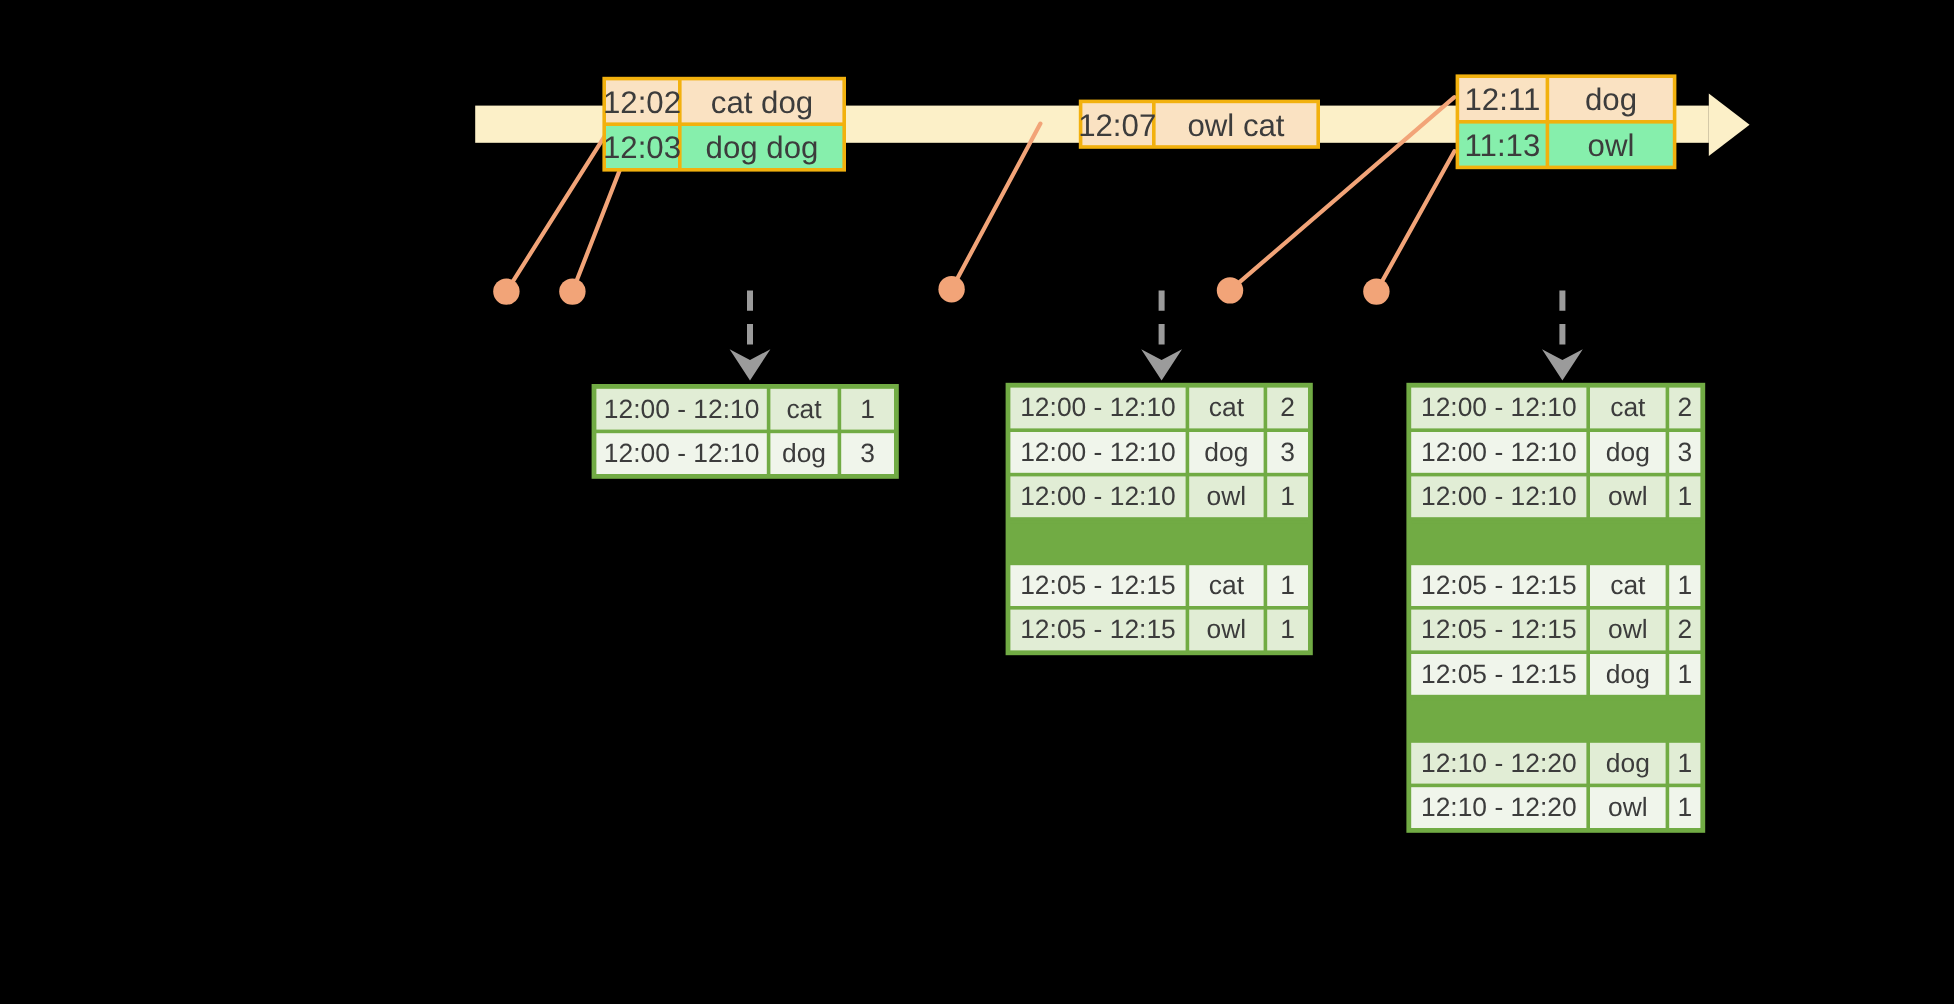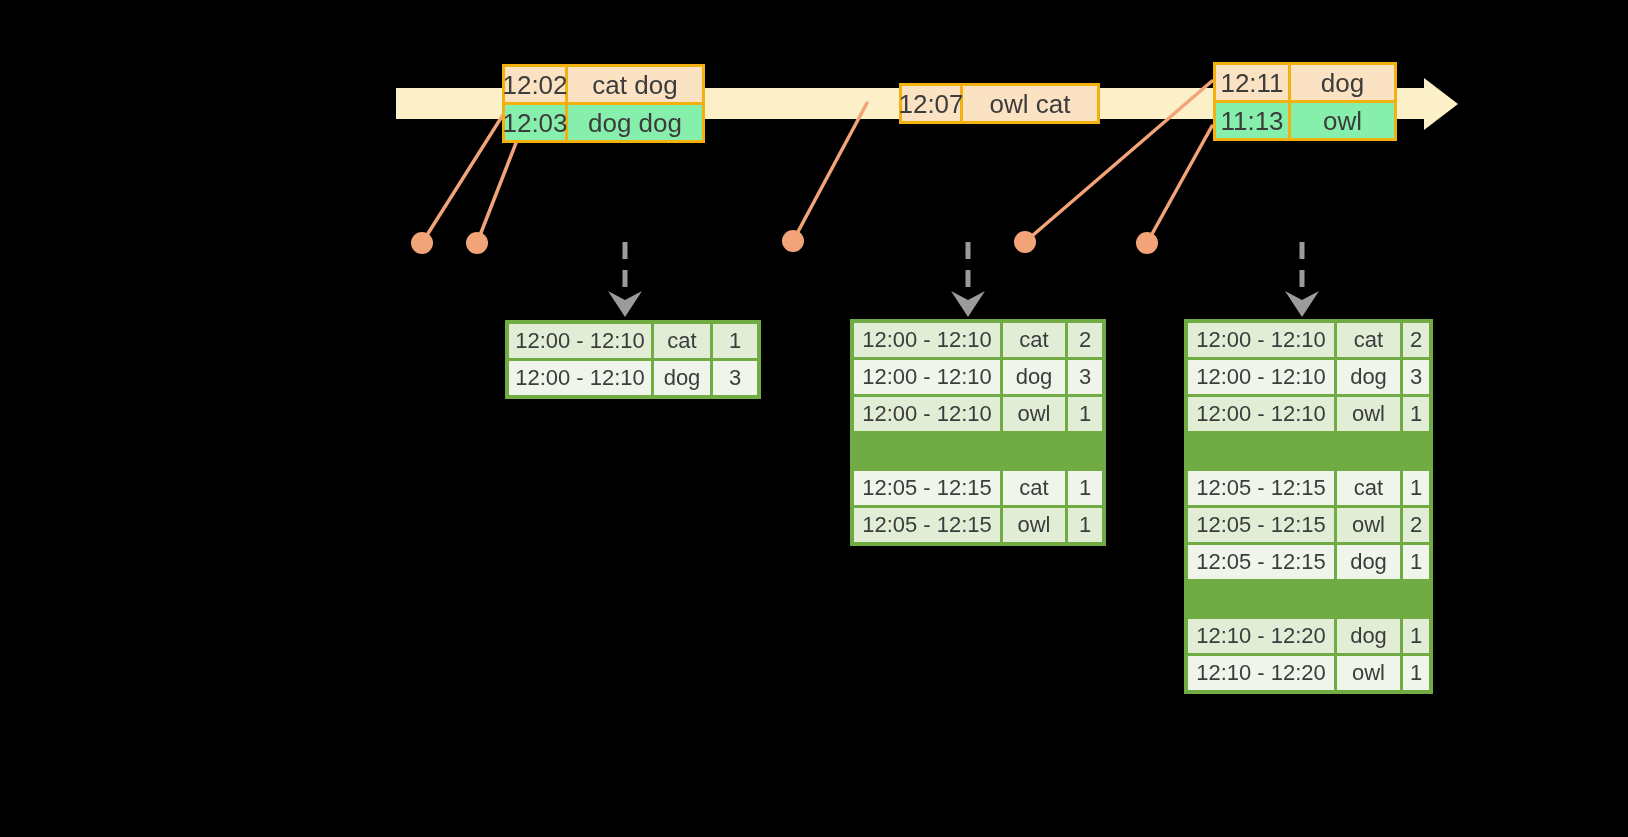--- a/index.html
+++ b/index.html
@@ -14,21 +14,21 @@
   
   #connectors{position:absolute;left:0;top:0;z-index:2;}
   
   .etable{position:absolute;display:grid;gap:3px;padding:3px;background:#F2B10E;z-index:3;
     grid-auto-rows:35px;}
   .etable .cell{display:flex;align-items:center;justify-content:center;font-size:26px;line-height:1;}
   .etable .dark{background:#FAE2C2;}
   .etable .light{background:#86efac;}
   
   .gtable{position:absolute;display:grid;gap:3px;padding:4px;background:#71AB44;z-index:3;
-    grid-auto-rows:34px;margin-left:12px;}
+    grid-auto-rows:34px;}
   .gtable .cell{display:flex;align-items:center;justify-content:center;font-size:22px;line-height:1;}
   .gtable .dark{background:#E1EDD5;}
   .gtable .light{background:#F0F5EB;}
   .gsep{grid-column:1 / -1;height:2px;background:#71AB44;}
   #t1{left:502px;top:64px;grid-template-columns:60px 134px;}
   #t2{left:867px;top:83px;grid-template-columns:58px 134px;margin-left:32px;}
   #t3{left:1213px;top:62px;grid-template-columns:72px 103px;text-align:center;}
   #g1{left:493px;top:320px;grid-template-columns:142px 56px 44px;}
   #g2{left:838px;top:319px;grid-template-columns:146px 62px 34px;}
   #g3{left:1172px;top:319px;grid-template-columns:146px 63px 26px;}

